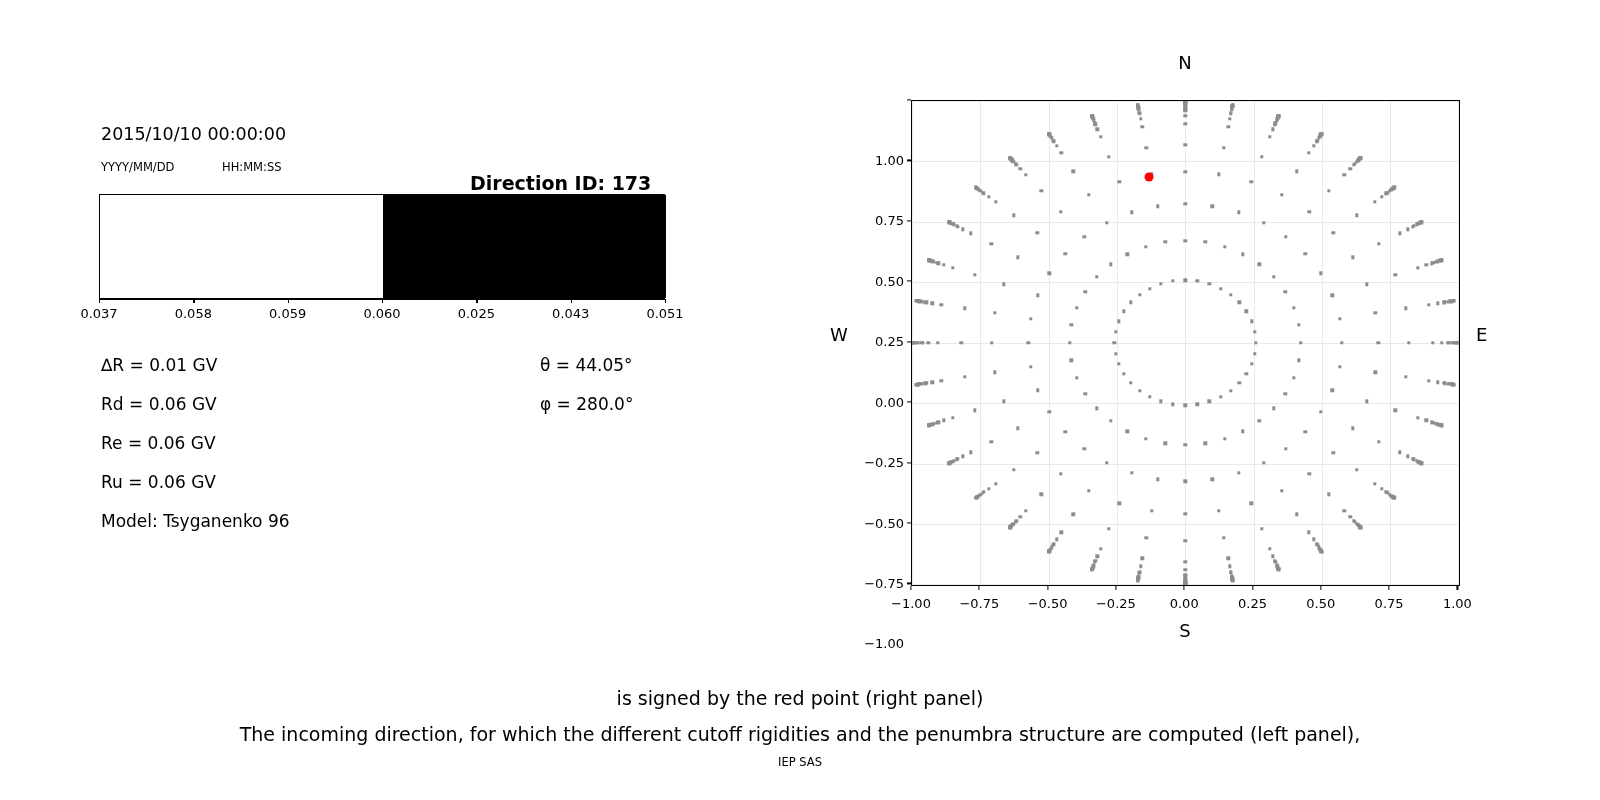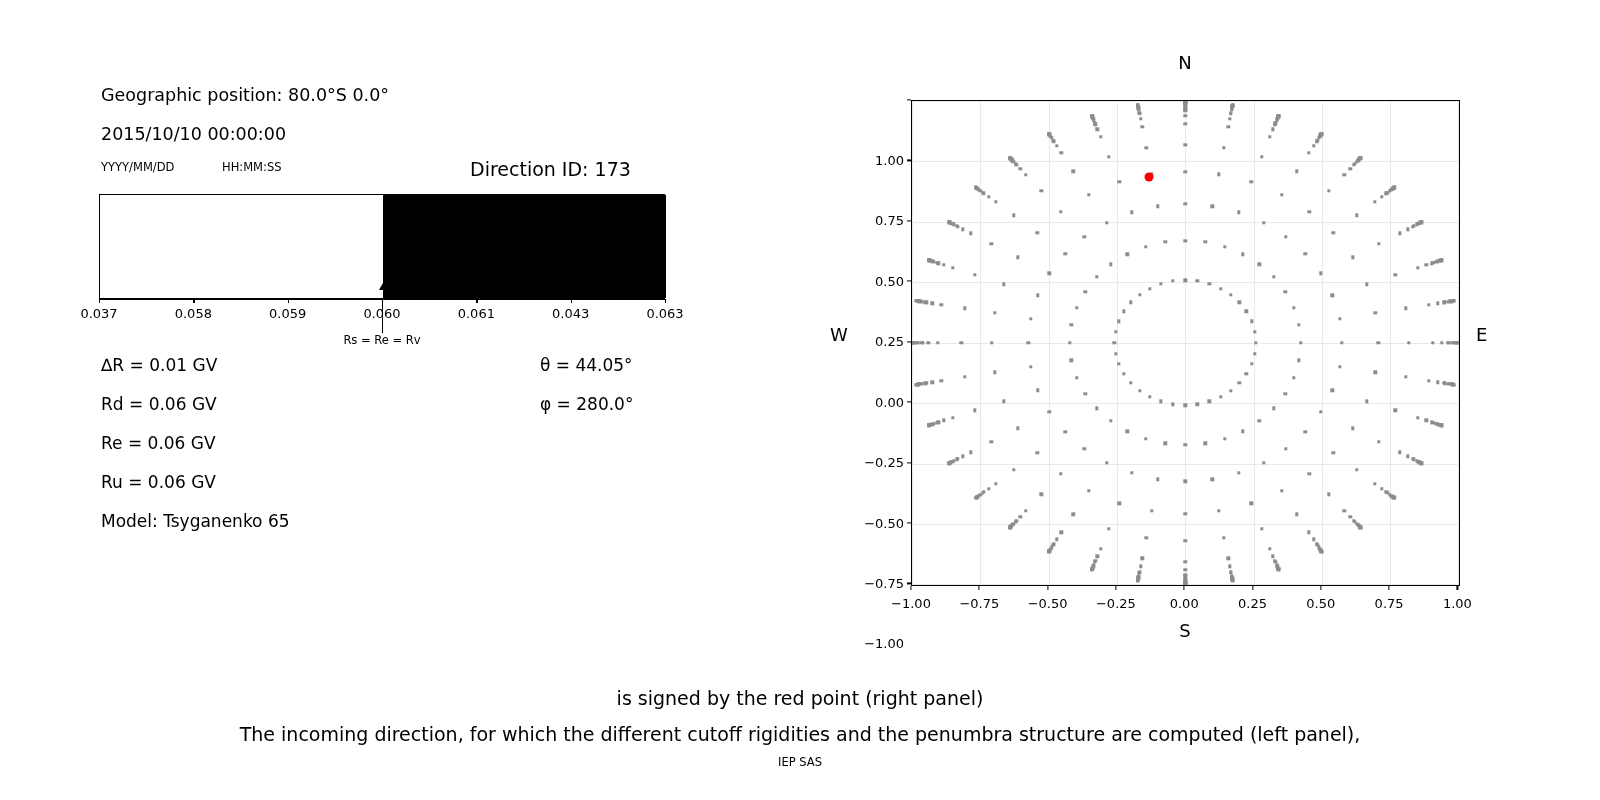--- a/index.html
+++ b/index.html
@@ -11,21 +11,21 @@
   #left-panel{position:absolute;left:0;top:0;width:760px;height:660px;}
 
   .info-line{position:absolute;font-size:17.5px;color:#000;white-space:nowrap;}
   #geo-position{left:101px;top:85px;}
   #datetime{left:101px;top:124px;}
 
   .fmt-hint{position:absolute;font-size:11.5px;color:#000;white-space:nowrap;}
   #fmt-date{left:101px;top:160px;}
   #fmt-time{left:222px;top:160px;}
 
-  #direction-id{position:absolute;left:470px;top:158px;font-size:19px;white-space:nowrap;}
+  #direction-id{position:absolute;left:470px;top:172px;font-size:19px;white-space:nowrap;font-weight:bold;}
 
   
   #penumbra-bar{position:absolute;left:99px;top:194px;width:566px;height:105px;
                 border:1.3px solid #000;box-sizing:border-box;background:#fff;}
   #penumbra-allowed{position:absolute;left:0;top:0;height:100%;background:#ffffff;}
   #penumbra-forbidden{position:absolute;top:0;height:100%;background:#000000;}
 
   #penumbra-axis{position:absolute;left:99px;top:299px;width:566px;height:1.3px;background:#000;}
   .ptick{position:absolute;top:0;width:1.2px;height:4px;background:#000;}
   .ptick-label{position:absolute;top:7px;font-size:13px;color:#000;
@@ -80,21 +80,20 @@
   #caption{position:absolute;left:0;top:680px;width:1600px;text-align:center;
            font-size:19px;line-height:36px;color:#000;}
   #footer{position:absolute;left:0;top:755px;width:1600px;text-align:center;
           font-size:11.5px;color:#000;}
 </style>
 </head>
 <body>
 
 <div id="left-panel">
 
-  <div class="info-line" id="geo-position">Geographic position: 80.0°S 0.0°</div>
 
   <div class="info-line" id="datetime">2015/10/10 00:00:00</div>
 
   <div class="fmt-hint" id="fmt-date">YYYY/MM/DD</div>
 
   <div class="fmt-hint" id="fmt-time">HH:MM:SS</div>
 
   <div id="direction-id">Direction ID: 173</div>
 
   <div id="penumbra-bar">
@@ -106,39 +105,34 @@
   <div id="penumbra-ticks">
       <div class="ptick" style="left: 99px; top: 299px; position: absolute;"></div>
       <div class="ptick-label" style="left: 99px; top: 306px; position: absolute;">0.037</div>
       <div class="ptick" style="left: 193.333px; top: 299px; position: absolute;"></div>
       <div class="ptick-label" style="left: 193.333px; top: 306px; position: absolute;">0.058</div>
       <div class="ptick" style="left: 287.667px; top: 299px; position: absolute;"></div>
       <div class="ptick-label" style="left: 287.667px; top: 306px; position: absolute;">0.059</div>
       <div class="ptick" style="left: 382px; top: 299px; position: absolute;"></div>
       <div class="ptick-label" style="left: 382px; top: 306px; position: absolute;">0.060</div>
       <div class="ptick" style="left: 476.333px; top: 299px; position: absolute;"></div>
-      <div class="ptick-label" style="left: 476.333px; top: 306px; position: absolute;">0.061</div>
+      <div class="ptick-label" style="left: 476.333px; top: 306px; position: absolute;">0.025</div>
       <div class="ptick" style="left: 570.667px; top: 299px; position: absolute;"></div>
       <div class="ptick-label" style="left: 570.667px; top: 306px; position: absolute;">0.043</div>
       <div class="ptick" style="left: 665px; top: 299px; position: absolute;"></div>
-      <div class="ptick-label" style="left: 665px; top: 306px; position: absolute;">0.063</div>
+      <div class="ptick-label" style="left: 665px; top: 306px; position: absolute;">0.051</div>
     </div>
 
-  <div id="rs-arrow-wrap">
-    <div id="rs-arrow" style="left: 283px;"></div>
-    <div id="rs-arrow-head" style="left: 279.5px;"></div>
-    <div id="rs-label" style="left: 283px;">Rs = Re = Rv</div>
-  </div>
 
   <div id="params-left">
       <div class="param param-left" style="top: 355px;">∆R = 0.01 GV</div>
       <div class="param param-left" style="top: 394px;">Rd = 0.06 GV</div>
       <div class="param param-left" style="top: 433px;">Re = 0.06 GV</div>
       <div class="param param-left" style="top: 472px;">Ru = 0.06 GV</div>
-      <div class="param param-left" style="top: 511px;">Model: Tsyganenko 65</div>
+      <div class="param param-left" style="top: 511px;">Model: Tsyganenko 96</div>
     </div>
   <div id="params-right">
       <div class="param param-right" style="top: 355px;">θ = 44.05°</div>
       <div class="param param-right" style="top: 394px;">φ = 280.0°</div>
     </div>
 </div>
 
 <div id="right-panel">
 
   <div class="compass" id="compass-n">N</div>

